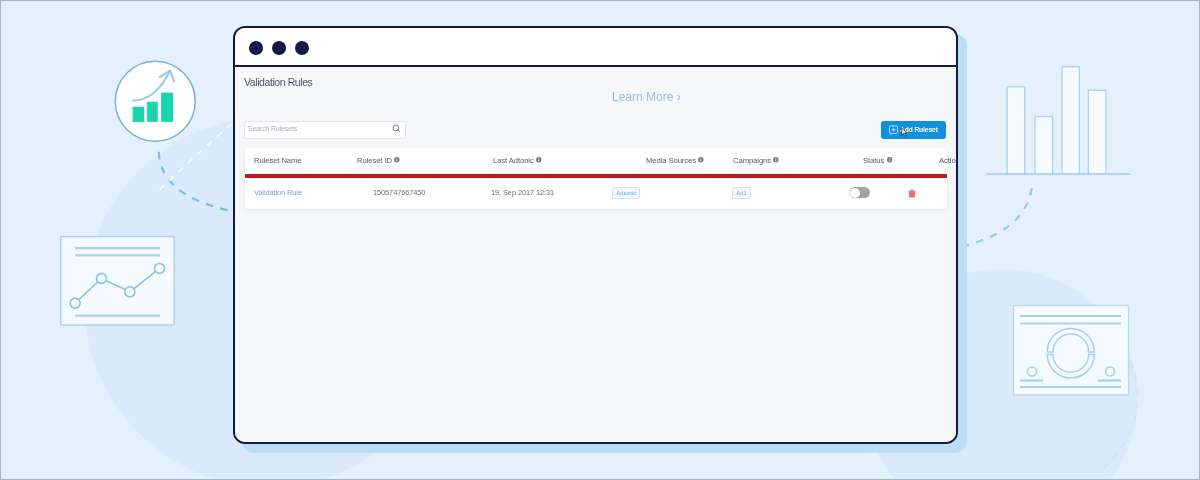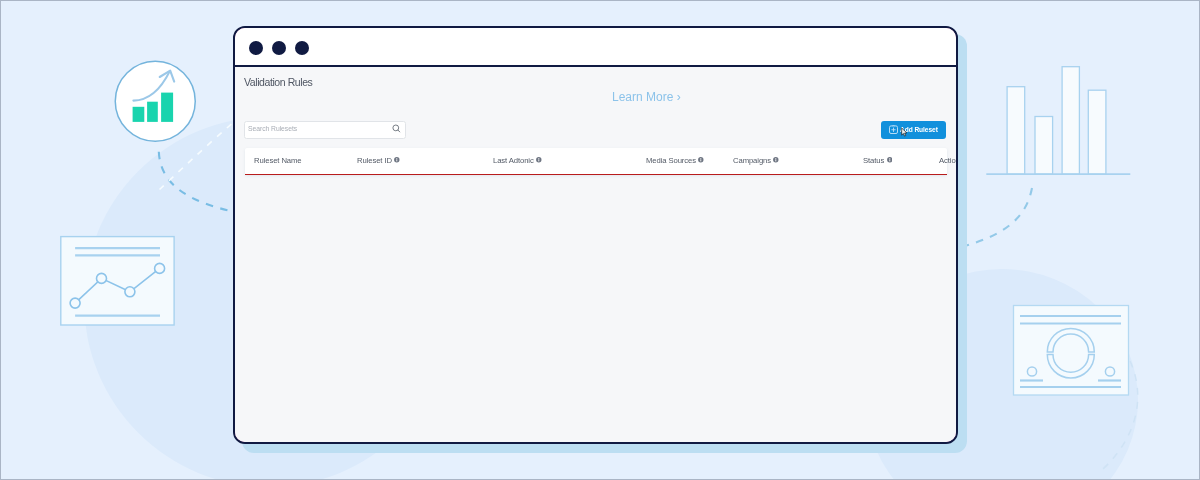--- a/index.html
+++ b/index.html
@@ -40,21 +40,21 @@
 
   #addbtn{position:absolute;left:646px;top:54px;width:65px;height:18px;background:#1190dc;
           border-radius:3px;box-sizing:border-box;}
   #addbtn .lbl{position:absolute;left:19.5px;top:4.5px;font-size:6.6px;color:#fff;font-weight:bold;
                letter-spacing:-0.06px;line-height:9px;}
   #addbtn .ic{position:absolute;left:8px;top:4.5px;display:block;line-height:0;}
 
   
   #table{position:absolute;left:10px;top:81.5px;width:702px;background:#fff;border-radius:2px;
          box-shadow:0 1px 3px rgba(120,140,165,.16);}
-  .thead{position:relative;height:26px;border-bottom:1px solid #b91c1c;}
+  .thead{position:relative;height:26px;border-bottom:4px solid #b91c1c;}
   .th{position:absolute;top:7.5px;font-size:7.7px;color:#535a66;white-space:nowrap;letter-spacing:-0.1px;}
   .tr{position:relative;height:31px;}
   .td{position:absolute;top:10px;font-size:7.4px;color:#636b78;white-space:nowrap;letter-spacing:-0.08px;}
   .link{color:#6ba7dc;}
   .chip{position:absolute;top:8.5px;border:1px solid #cfe4f7;background:#f3f9fe;border-radius:1.5px;
         font-size:6px;color:#64abe1;padding:2px 3.2px 2.2px;line-height:6px;letter-spacing:-0.05px;}
   .infoic{display:inline-block;vertical-align:top;margin-left:2.5px;position:relative;top:-0.5px;}
 
   .toggle{position:absolute;width:20.5px;height:11px;border-radius:6px;background:#9fa3aa;top:9px;}
   .toggle .knob{position:absolute;left:0.5px;top:0.5px;width:10px;height:10px;border-radius:50%;background:#fff;
@@ -192,20 +192,36 @@
                   <rect x="2.35" y="2.3" width="0.9" height="2.1" fill="#fdfdfd"></rect>
                   <rect x="2.35" y="1.1" width="0.9" height="0.85" fill="#fdfdfd"></rect>
                 </svg></span></span>
           <span class="th" style="left:618px;"><span>Status</span><span class="infoic"><svg width="5.6" height="5.6" viewBox="0 0 5.6 5.6">
                   <circle cx="2.8" cy="2.8" r="2.7" fill="#6e7582"></circle>
                   <rect x="2.35" y="2.3" width="0.9" height="2.1" fill="#fdfdfd"></rect>
                   <rect x="2.35" y="1.1" width="0.9" height="0.85" fill="#fdfdfd"></rect>
                 </svg></span></span>
           <span class="th" style="left:694px;">Actions</span>
         </div>
+        <div class="tr">
+          <a class="td link" style="left:9px;">Validation Rule</a>
+          <span class="td" style="left:128px;">1505747667450</span>
+          <span class="td" style="left:246px;">19, Sep 2017 12:31</span>
+          <span class="chip" style="left:367px;">Adtonic</span>
+          <span class="chip" style="left:487px;">Ad1</span>
+          <span class="toggle" style="left:605px;">
+              <span class="knob"></span>
+            </span>
+          <span class="trash" style="left:663px;">
+            <svg width="8" height="9" viewBox="0 0 8 9">
+              <path d="M0.6 1.8 H7.4 L6.8 8.4 H1.2 Z" fill="#e8736a"></path>
+              <rect x="2.6" y="0.2" width="2.8" height="1.4" rx="0.3" fill="#e8736a"></rect>
+            </svg>
+          </span>
+        </div>
       </div>
 
     </div>
   </div>
 
   <svg id="cursor" width="7.5" height="10.5" viewBox="0 0 10 13">
     <path d="M0.9 0.9 L0.9 10.3 L3.2 8.1 L4.7 11.6 L6.3 10.9 L4.8 7.5 L7.8 7.4 Z" fill="#f2f2f2" stroke="#1a1a1a" stroke-width="0.9" stroke-linejoin="round"></path>
   </svg>
 
 </div>

